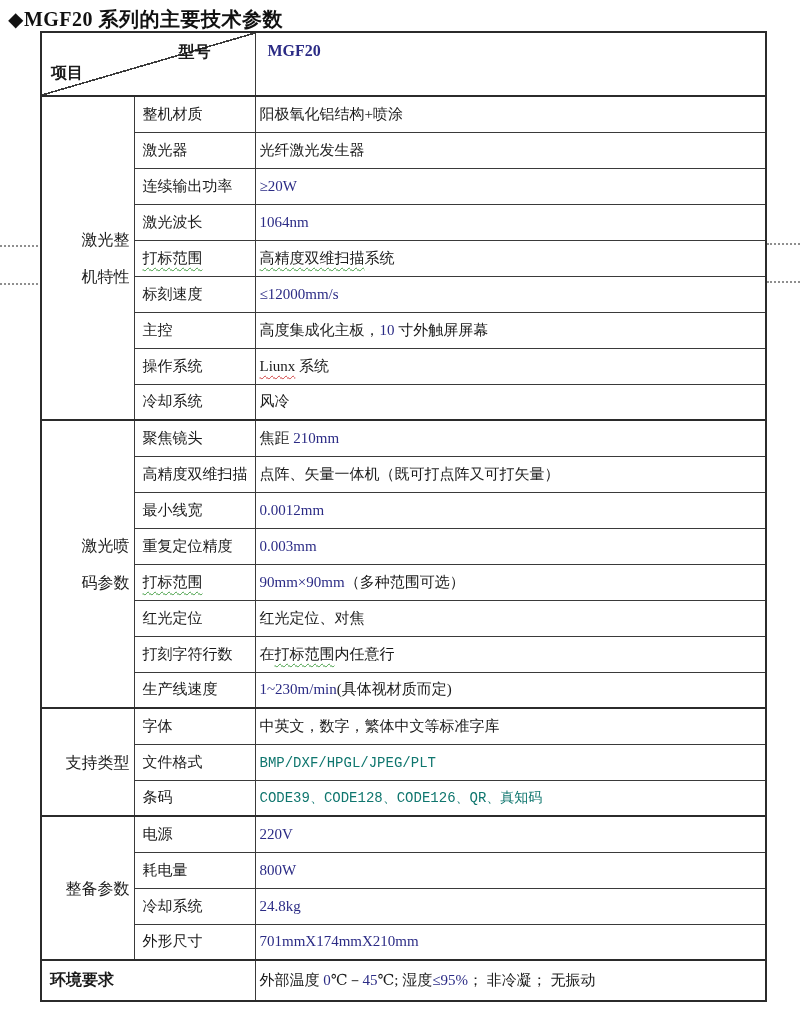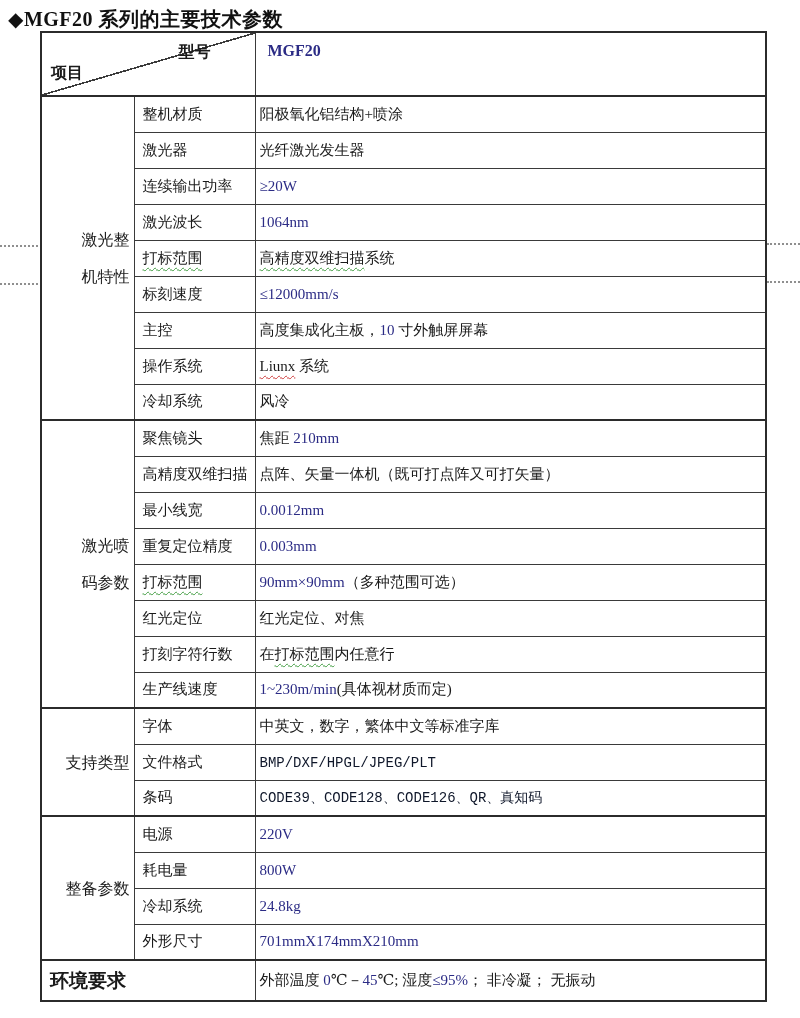--- a/index.html
+++ b/index.html
@@ -35,23 +35,23 @@
 
   td.model-val{ vertical-align:top; padding:9px 0 0 12px; font-weight:bold; font-size:16px; }
 
   td.cat{
     text-align:right; font-weight:normal; font-size:16px;
     white-space:pre-line; line-height:37px; padding:6px 4px;
   }
   td.lbl{ padding-left:8px; }
   td.v{ padding-left:4px; }
 
-  td.cat-foot{ font-weight:bold; font-size:19px; padding-left:8px; }
-
-  .mono{ font-family:"Liberation Mono","DejaVu Sans Mono",monospace; font-size:14px; color:#0f172a; }
+  td.cat-foot{ font-weight:bold; font-size:16px; padding-left:8px; }
+
+  .mono{ font-family:"Liberation Mono","DejaVu Sans Mono",monospace; font-size:14px; color:#0f766e; }
 
   .wavy-g{
     text-decoration:underline wavy #3f9b3f;
     text-decoration-thickness:1px; text-underline-offset:4px; text-decoration-skip-ink:none;
   }
   .wavy-r{
     text-decoration:underline wavy #cc3b3b;
     text-decoration-thickness:1px; text-underline-offset:4px; text-decoration-skip-ink:none;
   }
 

